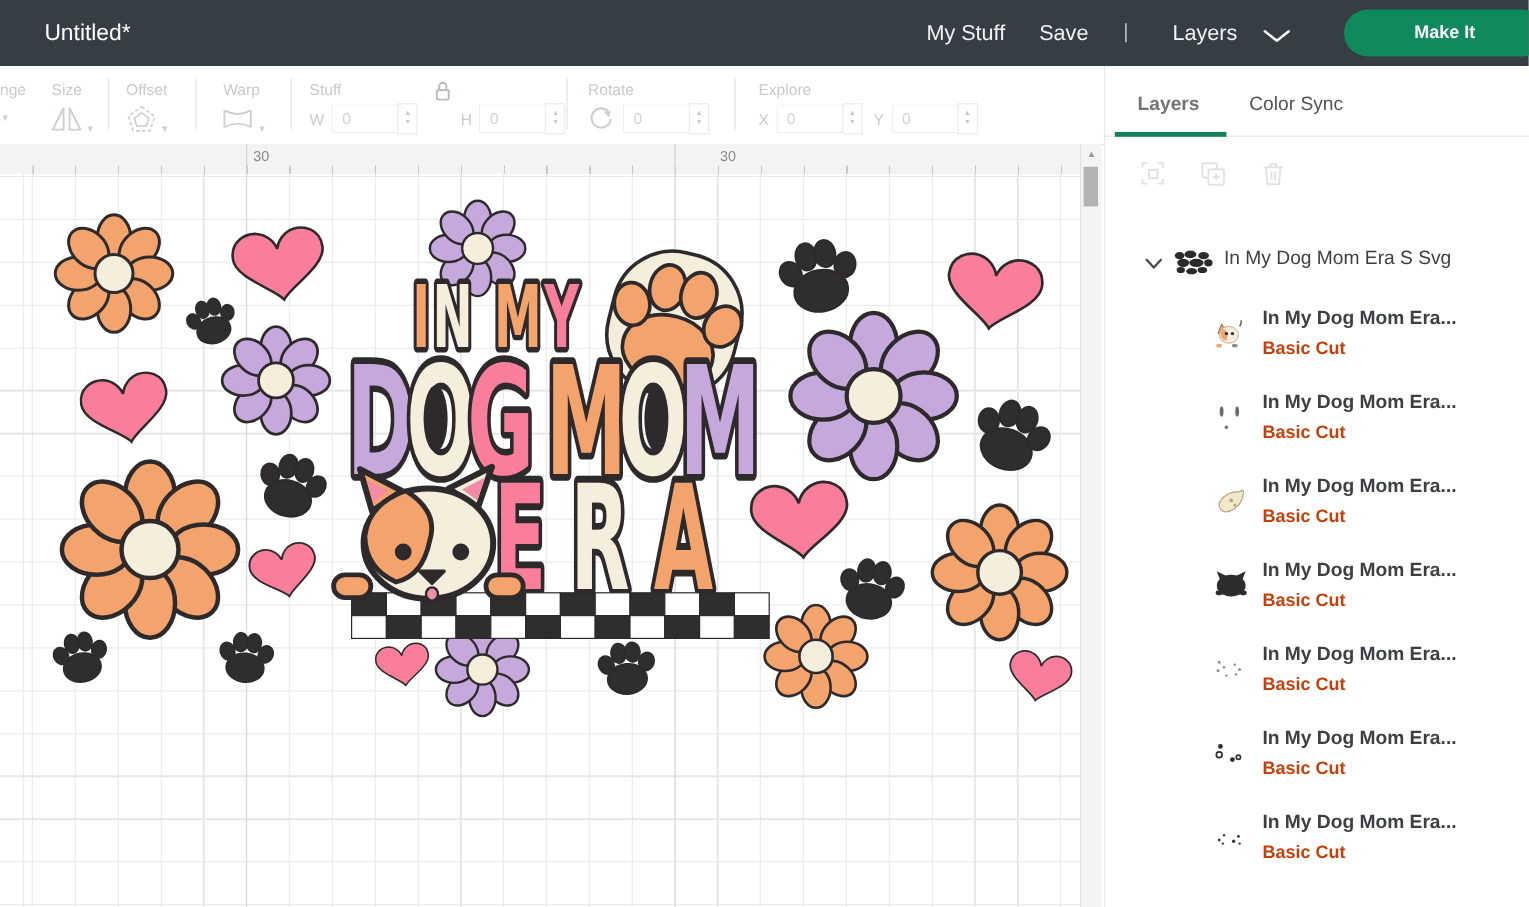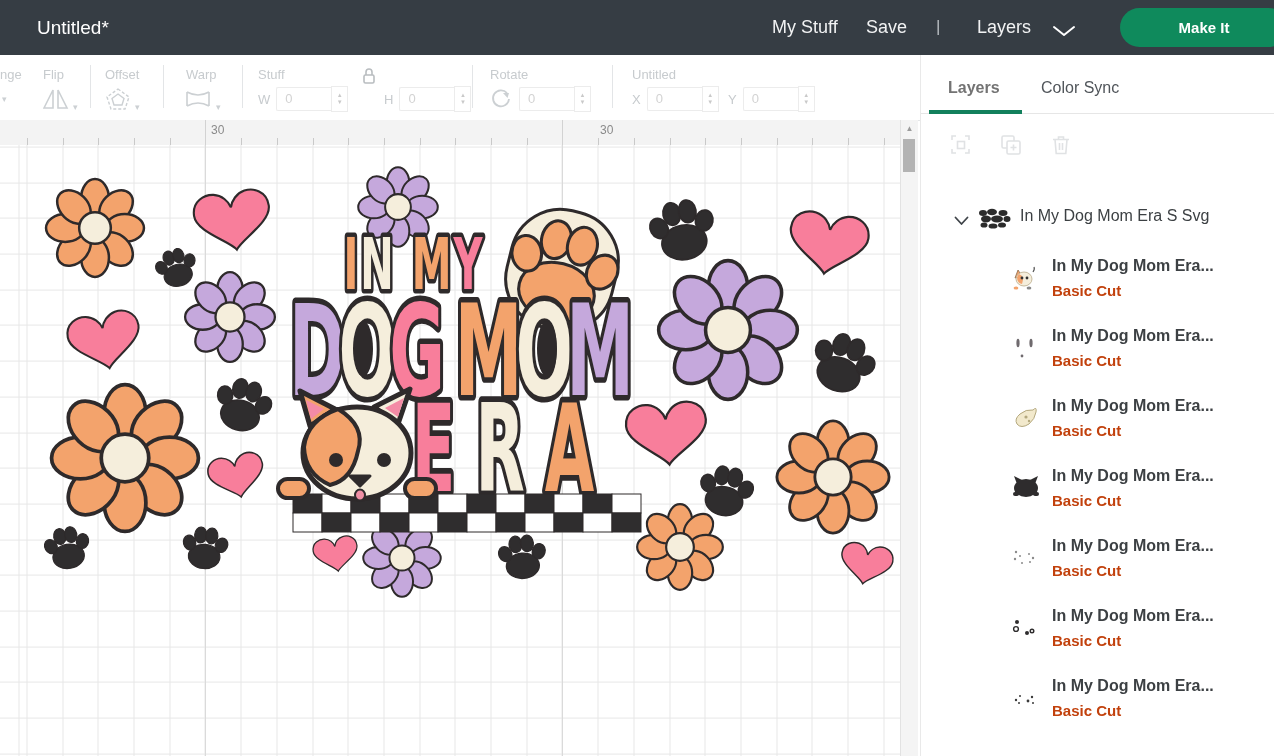--- a/index.html
+++ b/index.html
@@ -73,21 +73,21 @@
         <polyline points="2,2 12,10 22,2" fill="none" stroke="#ffffff" stroke-width="2" stroke-linecap="round" stroke-linejoin="round"></polyline>
       </svg>
   </span>
   <button class="makeit" style="background:#0f8a5c">Make It</button>
 </header>
 
 <div class="toolbar">
   <div class="tb-label" style="left:0px">nge</div>
   <div class="tb-icon" style="left:-2px;top:34px"><span class="tb-caret">▾</span></div>
 
-  <div class="tb-label" style="left:43px">Flip</div>
+  <div class="tb-label" style="left:43px">Size</div>
   <div class="tb-icon" style="left:43px">
     <svg width="26" height="24" viewBox="0 0 26 24">
         <polygon points="10,3 10,21 1,21" fill="none" stroke="#ccd0d3" stroke-width="1.6"></polygon>
         <polygon points="15,3 15,21 24,21" fill="none" stroke="#ccd0d3" stroke-width="1.6"></polygon>
       </svg><span class="tb-caret">▾</span>
   </div>
 
   <div class="tb-div" style="left:90px"></div>
 
   <div class="tb-label" style="left:105px">Offset</div>
@@ -145,21 +145,21 @@
   <div class="num-group" style="left:519px">
     <div class="num-box">0</div>
     <div class="stepper">
         <span>▲</span>
         <span>▼</span>
       </div>
   </div>
 
   <div class="tb-div" style="left:612px"></div>
 
-  <div class="tb-label" style="left:632px">Untitled</div>
+  <div class="tb-label" style="left:632px">Explore</div>
   <div class="num-group" style="left:632px">
     <span class="num-label">X</span>
     <div class="num-box">0</div>
     <div class="stepper">
         <span>▲</span>
         <span>▼</span>
       </div>
   </div>
   <div class="num-group" style="left:728px">
     <span class="num-label">Y</span>

